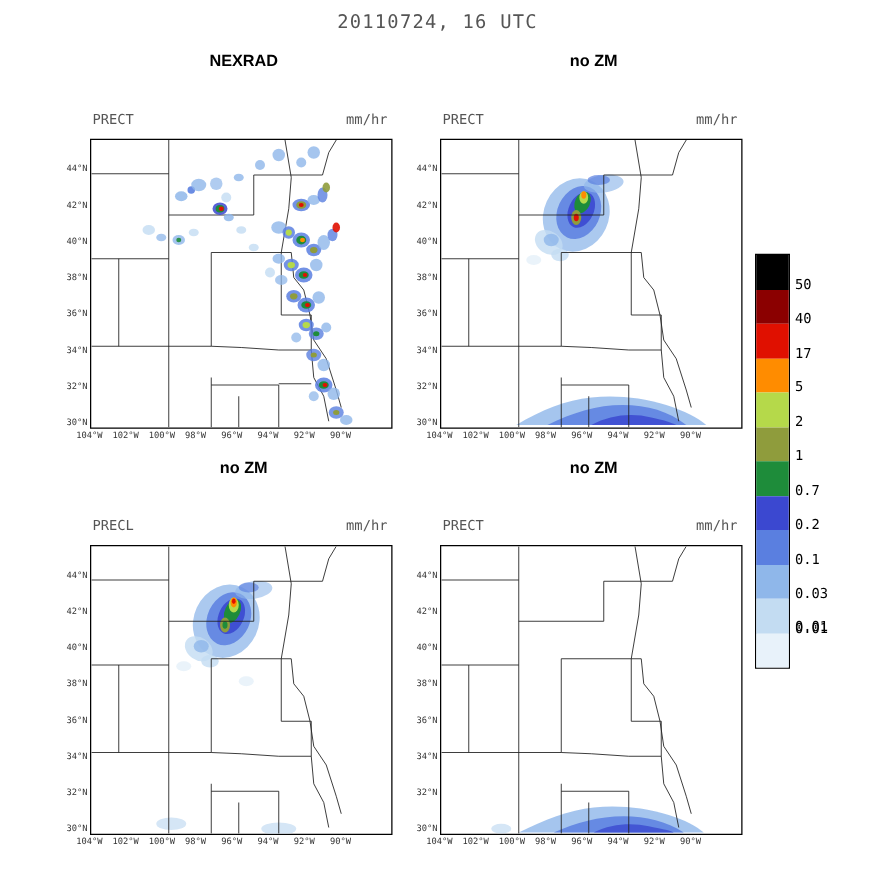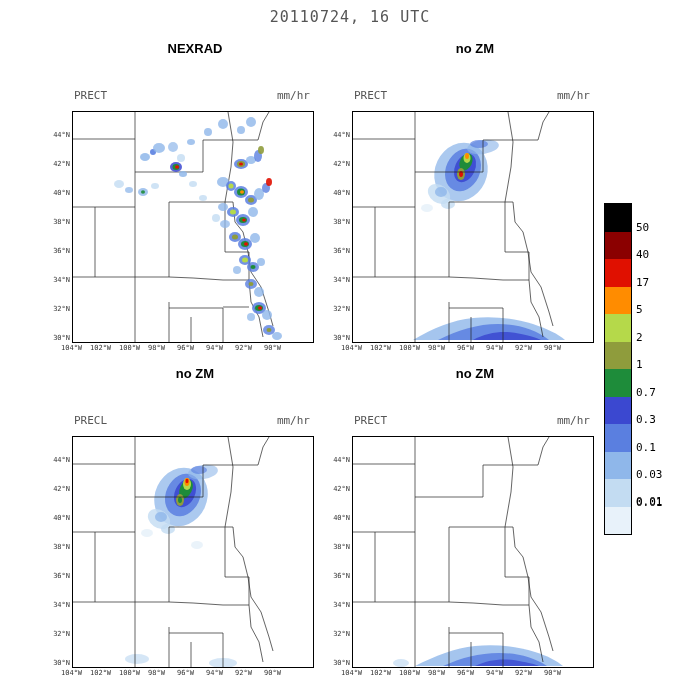--- a/index.html
+++ b/index.html
@@ -434,19 +434,19 @@
     <div class="cbseg" style="top:302.5px;height:27.5px;background:#e8f2fa;"></div>
   </div>
 
   <div class="cblabel" style="left:636px;top:221px;">50</div>
   <div class="cblabel" style="left:636px;top:248px;">40</div>
   <div class="cblabel" style="left:636px;top:276px;">17</div>
   <div class="cblabel" style="left:636px;top:303px;">5</div>
   <div class="cblabel" style="left:636px;top:331px;">2</div>
   <div class="cblabel" style="left:636px;top:358px;">1</div>
   <div class="cblabel" style="left:636px;top:386px;">0.7</div>
-  <div class="cblabel" style="left:636px;top:413px;">0.3</div>
+  <div class="cblabel" style="left:636px;top:413px;">0.2</div>
   <div class="cblabel" style="left:636px;top:441px;">0.1</div>
   <div class="cblabel" style="left:636px;top:468px;">0.03</div>
   <div class="cblabel" style="left:636px;top:496px;">0.01</div>
   <div class="cblabel" style="left:636px;top:495px;">0.01</div>
 
 </div>
 
 </body></html>

